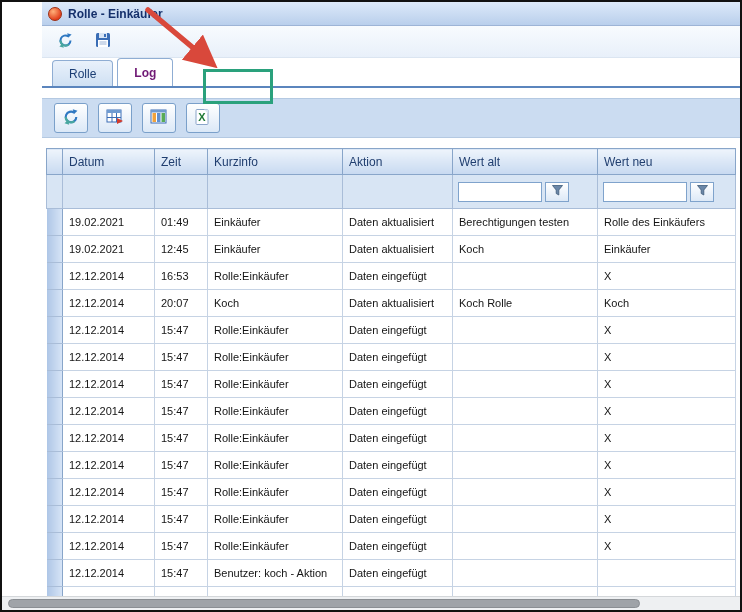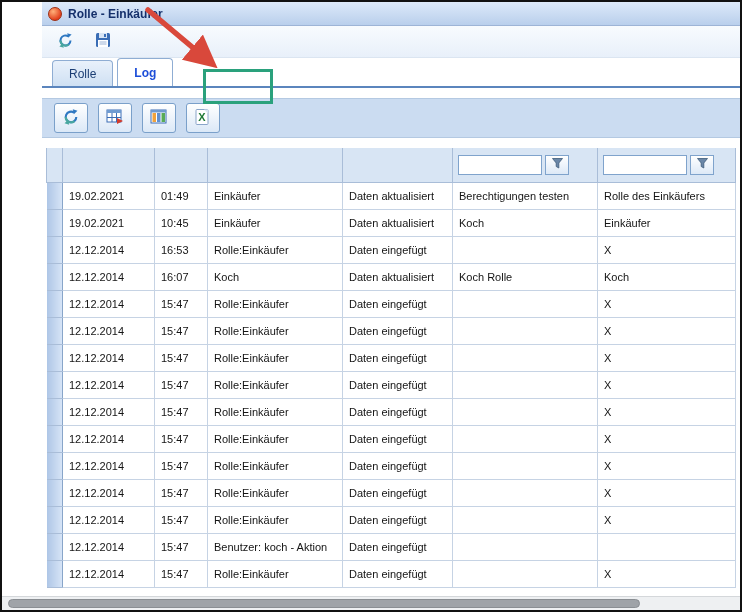--- a/index.html
+++ b/index.html
@@ -11,21 +11,21 @@
   .app-icon { width:14px; height:14px; border-radius:50%; background:radial-gradient(circle at 35% 30%, #ffb07a, #e23f1c 72%); border:1px solid #9c2c12; flex:0 0 auto; }
   .title { font-size:12px; font-weight:bold; color:#15306b; }
 
   
   .main-toolbar { height:32px; background:linear-gradient(#f8fbfe,#e8f0fa); border-bottom:1px solid #dbe5f1; display:flex; align-items:center; gap:12px; padding:0 10px; }
   .tool-btn { width:26px; height:24px; border:none; background:transparent; display:flex; align-items:center; justify-content:center; cursor:pointer; }
 
   
   .tabstrip { height:30px; background:#fff; border-bottom:2px solid #5b85bd; display:flex; align-items:flex-end; gap:4px; padding-left:10px; }
   .tab { height:26px; padding:0 16px; display:flex; align-items:center; justify-content:center; font-size:12px; color:#1c3e74; background:linear-gradient(#e9f1fb,#cfe0f3); border:1px solid #8fadd3; border-bottom:none; border-radius:4px 4px 0 0; cursor:pointer; white-space:nowrap; }
-  .tab.active { height:28px; background:#fff; color:#1d4ed8; font-weight:bold; }
+  .tab.active { height:28px; background:#fff; color:#701a75; font-weight:bold; }
 
   .spacer { height:10px; background:#fff; }
 
   
   .grid-toolbar { height:40px; background:#cbdcf1; display:flex; align-items:center; gap:10px; padding:0 12px; border-top:1px solid #b4c9e2; border-bottom:1px solid #b4c9e2; }
   .gbtn { width:34px; height:30px; background:linear-gradient(#ffffff,#dbe8f7); border:1px solid #7aa0ca; border-radius:3px; display:flex; align-items:center; justify-content:center; cursor:pointer; }
 
   
   .grid-wrap { height:448px; overflow:hidden; padding:0 4px; background:#fff; }
   table.grid { width:100%; border-collapse:collapse; table-layout:fixed; }
@@ -145,20 +145,29 @@
       <colgroup>
         <col style="width:16px">
           <col style="width:92px">
           <col style="width:53px">
           <col style="width:135px">
           <col style="width:110px">
           <col style="width:145px">
           <col>
       </colgroup>
       <thead>
+        <tr>
+          <th class="corner"></th>
+          <th>Datum</th>
+          <th>Zeit</th>
+          <th>Kurzinfo</th>
+          <th>Aktion</th>
+          <th>Wert alt</th>
+          <th>Wert neu</th>
+        </tr>
         <tr class="filter">
           <td class="rowhead"></td>
           <td></td>
           <td></td>
           <td></td>
           <td></td>
           <td>
             <span class="filter-box">
               <input class="filter-input" type="text" value="" style="">
               <button class="filter-btn">
@@ -190,39 +199,39 @@
             <td class="cell">19.02.2021</td>
             <td class="cell">01:49</td>
             <td class="cell">Einkäufer</td>
             <td class="cell">Daten aktualisiert</td>
             <td class="cell">Berechtigungen testen</td>
             <td class="cell green-text">Rolle des Einkäufers</td>
           </tr>
           <tr>
             <td class="rowhead body"></td>
             <td class="cell">19.02.2021</td>
-            <td class="cell">10:45</td>
+            <td class="cell">12:45</td>
             <td class="cell">Einkäufer</td>
             <td class="cell">Daten aktualisiert</td>
             <td class="cell">Koch</td>
             <td class="cell green-text">Einkäufer</td>
           </tr>
           <tr>
             <td class="rowhead body"></td>
             <td class="cell">12.12.2014</td>
             <td class="cell">16:53</td>
             <td class="cell">Rolle:Einkäufer</td>
             <td class="cell">Daten eingefügt</td>
             <td class="cell"></td>
             <td class="cell">X</td>
           </tr>
           <tr>
             <td class="rowhead body"></td>
             <td class="cell">12.12.2014</td>
-            <td class="cell">16:07</td>
+            <td class="cell">20:07</td>
             <td class="cell">Koch</td>
             <td class="cell">Daten aktualisiert</td>
             <td class="cell">Koch Rolle</td>
             <td class="cell">Koch</td>
           </tr>
           <tr>
             <td class="rowhead body"></td>
             <td class="cell">12.12.2014</td>
             <td class="cell">15:47</td>
             <td class="cell">Rolle:Einkäufer</td>

